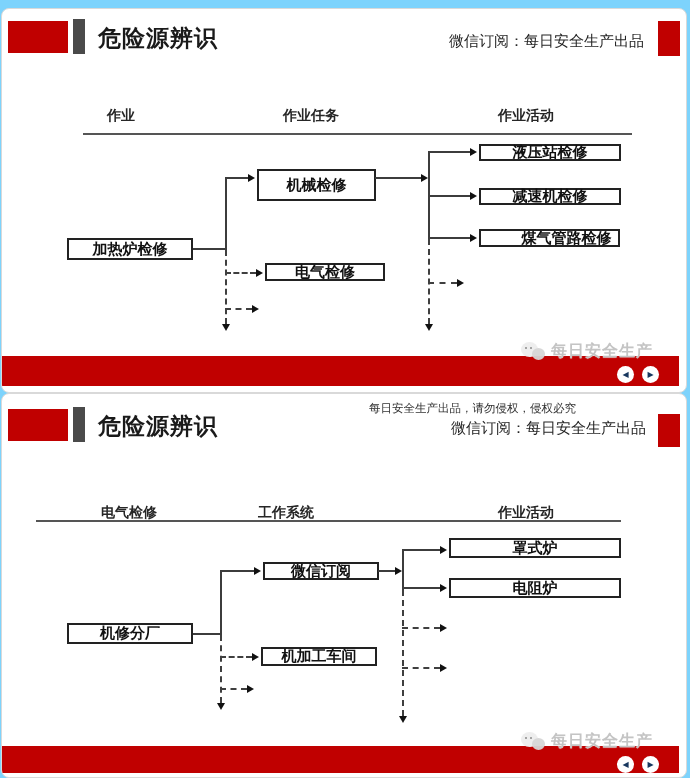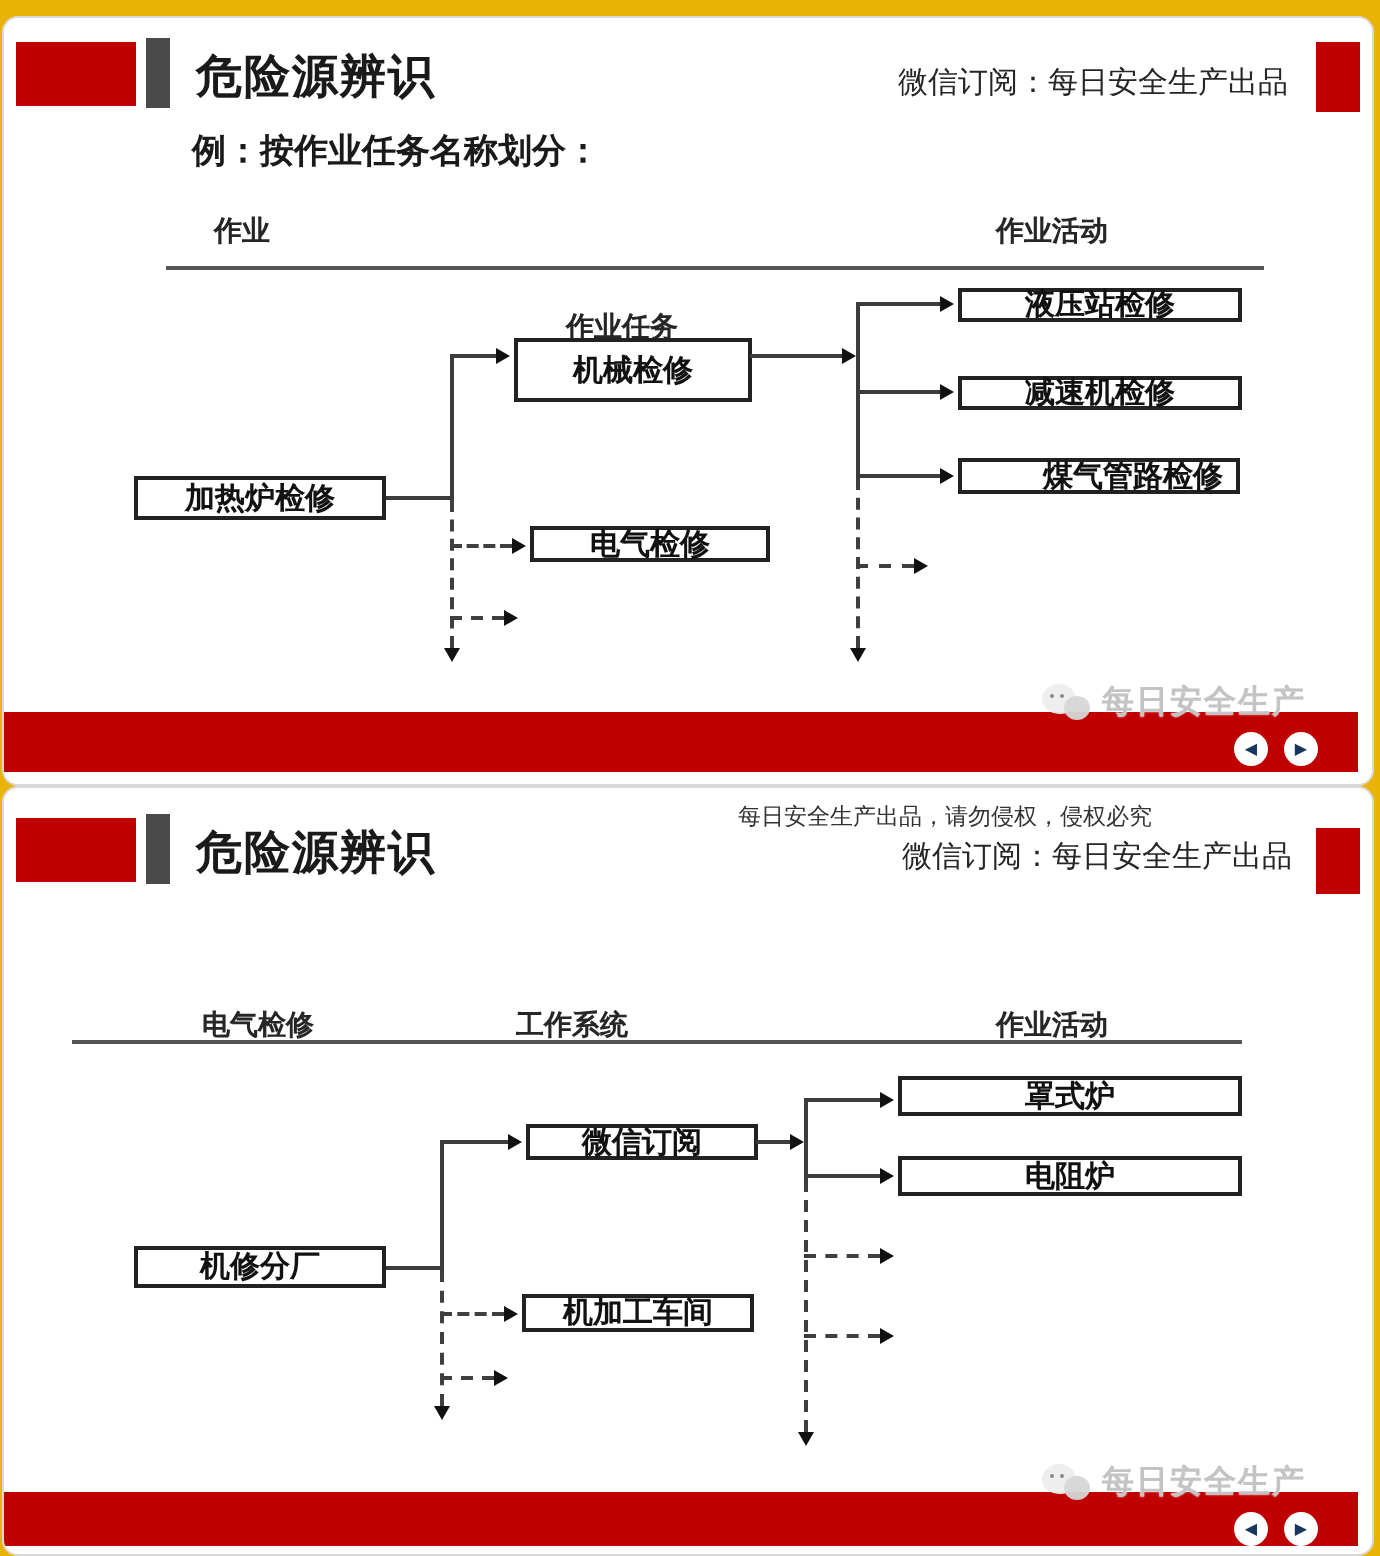--- a/index.html
+++ b/index.html
@@ -1,16 +1,16 @@
 <!DOCTYPE html>
 <html><head>
 <meta charset="utf-8">
 <style>
   html,body{margin:0;padding:0;background:#ffffff;font-family:"Liberation Sans","DejaVu Sans",sans-serif;}
-  .stage{position:relative;width:690px;height:778px;background:#eab308;overflow:hidden;}
+  .stage{position:relative;width:690px;height:778px;background:#7dd3fc;overflow:hidden;}
   .card{position:absolute;left:1px;width:686px;height:385px;background:#fff;border:1px solid #d9d9d9;border-radius:8px;overflow:hidden;box-sizing:border-box;}
   .blk{position:absolute;}
   .red{background:#c00000;}
   .gray{background:#4a4a4a;}
   .title{position:absolute;font-size:23px;font-weight:bold;color:#1a1a1a;letter-spacing:1px;white-space:nowrap;}
   .subs{position:absolute;font-size:15px;color:#262626;white-space:nowrap;}
   .disclaimer{position:absolute;font-size:11.5px;color:#333;white-space:nowrap;}
   .example{position:absolute;font-size:17px;font-weight:bold;color:#1a1a1a;white-space:nowrap;}
   .colhead{position:absolute;font-size:14px;font-weight:bold;color:#262626;transform:translateX(-50%);white-space:nowrap;}
   .rule{position:absolute;height:2px;background:#555;}
@@ -34,24 +34,23 @@
 <body>
 
 <div class="stage">
 
   <div class="card" style="top:8px;">
     <div class="blk red" style="left:6px;top:12px;width:60px;height:32px;"></div>
     <div class="blk gray" style="left:71px;top:10px;width:12px;height:35px;"></div>
     <div class="title" style="left:96px;top:14px;">危险源辨识</div>
     <div class="subs" style="left:447px;top:23px;">微信订阅：每日安全生产出品</div>
     <div class="blk red" style="left:656px;top:12px;width:22px;height:35px;"></div>
-    <div class="example" style="left:94px;top:55px;">例：按作业任务名称划分：</div>
 
     <div class="colhead" style="left:119px;top:98px;">作业</div>
-    <div class="colhead" style="left:309px;top:98px;margin-top:48px;">作业任务</div>
+    <div class="colhead" style="left:309px;top:98px;">作业任务</div>
     <div class="colhead" style="left:524px;top:98px;">作业活动</div>
     <div class="rule" style="left:81px;top:124px;width:549px;"></div>
 
     <div>
 
       <div class="node" style="left:65px;top:229px;width:126px;height:22px;">加热炉检修</div>
       <div class="node" style="left:255px;top:160px;width:119px;height:32px;">机械检修</div>
       <div class="node" style="left:263px;top:254px;width:120px;height:18px;">电气检修</div>
       <div class="node" style="left:477px;top:135px;width:142px;height:17px;">液压站检修</div>
       <div class="node" style="left:477px;top:179px;width:142px;height:17px;">减速机检修</div>

